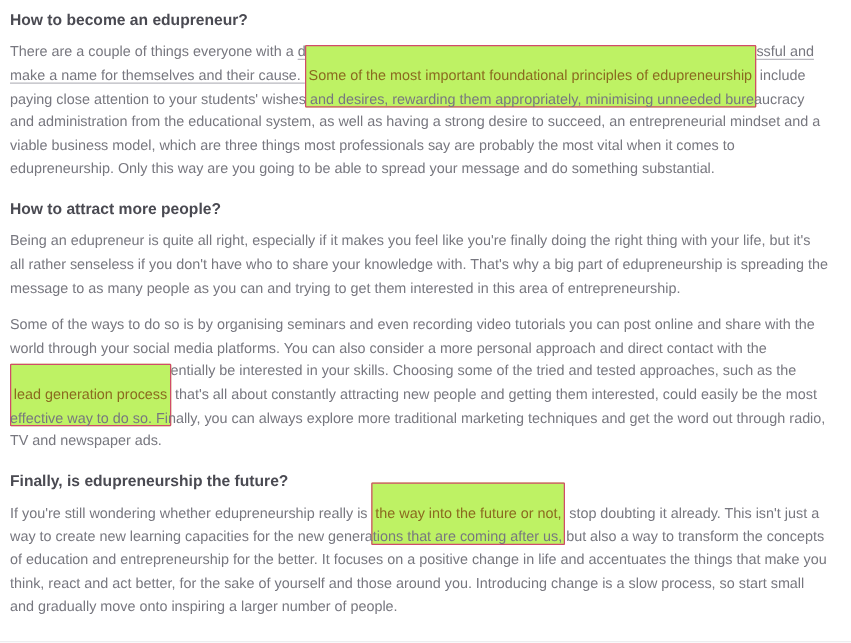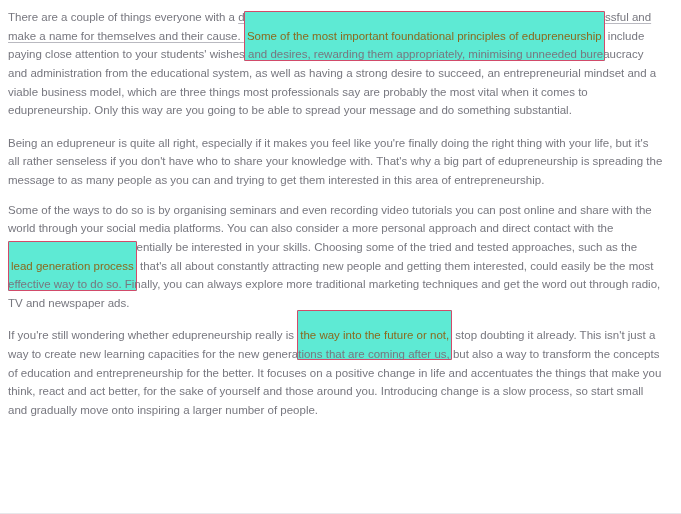--- a/index.html
+++ b/index.html
@@ -45,21 +45,21 @@
   }
   .section.third {
     margin-top: 14px;
   }
   
   .hl {
     color: #8a6a1f;
     border: 1px solid #d14b6a;
     padding: 18px 2px;
     border-radius: 1px;
-    background: #5eead4;
+    background: #bef264;
     box-decoration-break: clone;
     margin-top: 28px;
     -webkit-box-decoration-break: clone;
   }
   .underline-link {
     text-decoration: underline;
     text-decoration-color: #b9b9c0;
     text-underline-offset: 2px;
   }
   
@@ -103,27 +103,30 @@
     height: 1px;
     background: #e7e7ea;
   }
 </style>
 </head>
 <body>
 
 <div class="page">
 
   <div class="section">
+    <h3 class="heading">How to become an edupreneur?</h3>
     <p class="para"><span>There are a couple of things everyone with a </span><span class="underline-link">desire to get into edupreneurship needs to have if they want to be successful and make a name for themselves and their cause. </span><span class="hl">Some of the most important foundational principles of edupreneurship</span><span> include paying close attention to your students' wishes and desires, rewarding them appropriately, minimising unneeded bureaucracy and administration from the educational system, as well as having a strong desire to succeed, an entrepreneurial mindset and a viable business model, which are three things most professionals say are probably the most vital when it comes to edupreneurship. Only this way are you going to be able to spread your message and do something substantial.</span></p>
   </div>
 
   <div class="section second">
+    <h3 class="heading">How to attract more people?</h3>
     <p class="para"><span>Being an edupreneur is quite all right, especially if it makes you feel like you're finally doing the right thing with your life, but it's all rather senseless if you don't have who to share your knowledge with. That's why a big part of edupreneurship is spreading the message to as many people as you can and trying to get them interested in this area of entrepreneurship.</span></p>
     <p class="para"><span>Some of the ways to do so is by organising seminars and even recording video tutorials you can post online and share with the world through your social media platforms. You can also consider a more personal approach and direct contact with the individuals who might potentially be interested in your skills. Choosing some of the tried and tested approaches, such as the </span><span class="hl">lead generation process</span><span> that's all about constantly attracting new people and getting them interested, could easily be the most effective way to do so. Finally, you can always explore more traditional marketing techniques and get the word out through radio, TV and newspaper ads.</span></p>
   </div>
 
   <div class="section third">
+    <h3 class="heading">Finally, is edupreneurship the future?</h3>
     <p class="para"><span>If you're still wondering whether edupreneurship really is </span><span class="hl">the way into the future or not,</span><span> stop doubting it already. This isn't just a way to create new learning capacities for the new generations that are coming after us, but also a way to transform the concepts of education and entrepreneurship for the better. It focuses on a positive change in life and accentuates the things that make you think, react and act better, for the sake of yourself and those around you. Introducing change is a slow process, so start small and gradually move onto inspiring a larger number of people.</span></p>
   </div>
 
 
   <div class="bottom-rule"></div>
 </div>
 
 </body></html>

